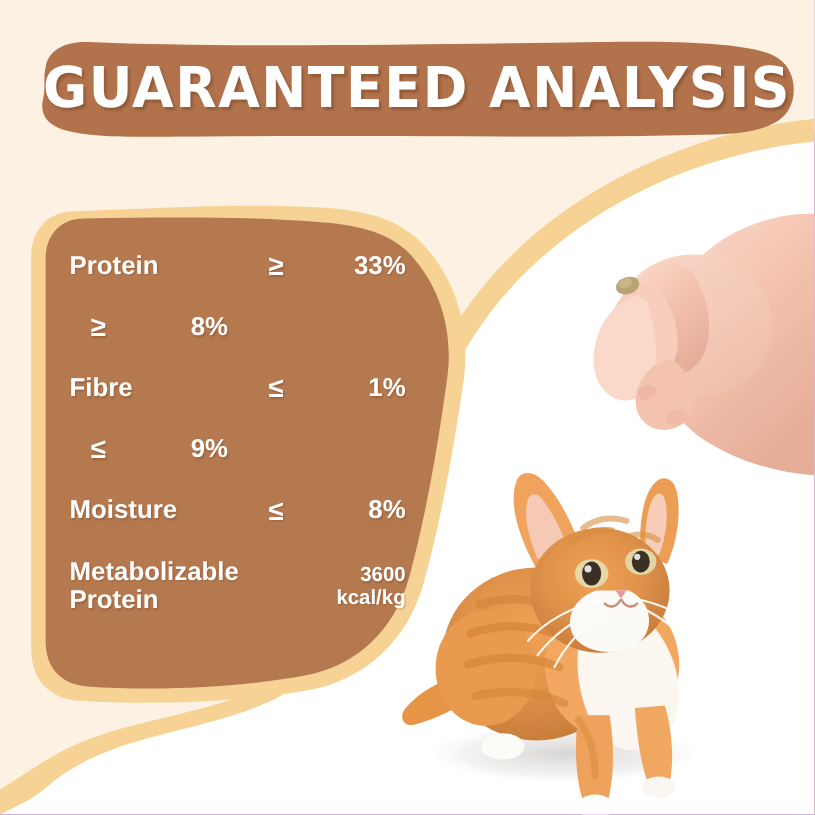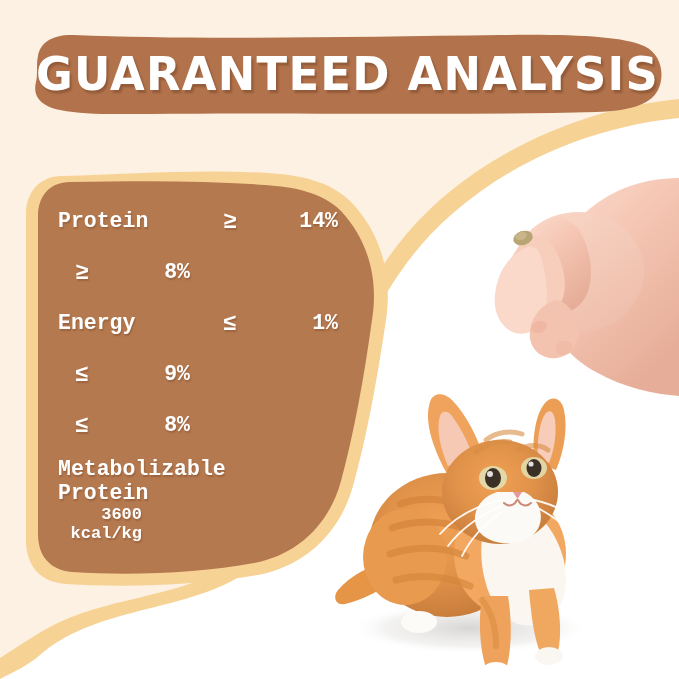--- a/index.html
+++ b/index.html
@@ -52,43 +52,41 @@
   }
   .row {
     position: relative;
     display: flex;
     align-items: center;
     height: 51px;
     color: #ffffff;
     font-size: 21.5px;
     font-weight: 600;
     text-shadow: 1px 1.5px 1.5px rgba(110,62,35,0.35);
-    font-family: Liberation Mono, monospace;
   }
   .row .nm {
     width: 148px;
     text-align: left;
     line-height: 1.12;
   }
   .row .op {
     width: 48px;
     text-align: center;
     font-size: 23px;
     font-weight: 700;
   }
   .row .val {
     width: 84px;
     text-align: right;
     line-height: 1.12;
   }
   .row.energy {
     height: 62px;
-    align-items: flex-start;
+    align-items: center;
     margin-top: 6px;
-    flex-direction: column;
   }
   .row.energy .nm { width: 196px; font-size: 21.5px; }
   .row.energy .val { width: 84px; font-size: 17px; }
 </style>
 </head>
 <body>
 
 <div id="poster">
 
   <svg class="bg-svg" viewBox="0 0 679 679" xmlns="http://www.w3.org/2000/svg">
@@ -287,40 +285,41 @@
                C8,42 6,32 8,24 Z" fill="#B2734C"></path>
     </svg>
     <div class="banner-title">GUARANTEED ANALYSIS</div>
   </div>
 
   <div class="table">
 
     <div class="row">
       <span class="nm">Protein</span>
       <span class="op">≥</span>
-      <span class="val">14%</span>
+      <span class="val">33%</span>
     </div>
 
     <div class="row">
       <span class="op">≥</span>
       <span class="val">8%</span>
     </div>
 
     <div class="row">
-      <span class="nm">Energy</span>
+      <span class="nm">Fibre</span>
       <span class="op">≤</span>
       <span class="val">1%</span>
     </div>
 
     <div class="row">
       <span class="op">≤</span>
       <span class="val">9%</span>
     </div>
 
     <div class="row">
+      <span class="nm">Moisture</span>
       <span class="op">≤</span>
       <span class="val">8%</span>
     </div>
 
     <div class="row energy">
       <span class="nm">
         <span>Metabolizable</span><br>
         <span>Protein</span>
       </span>
       <span class="val">

